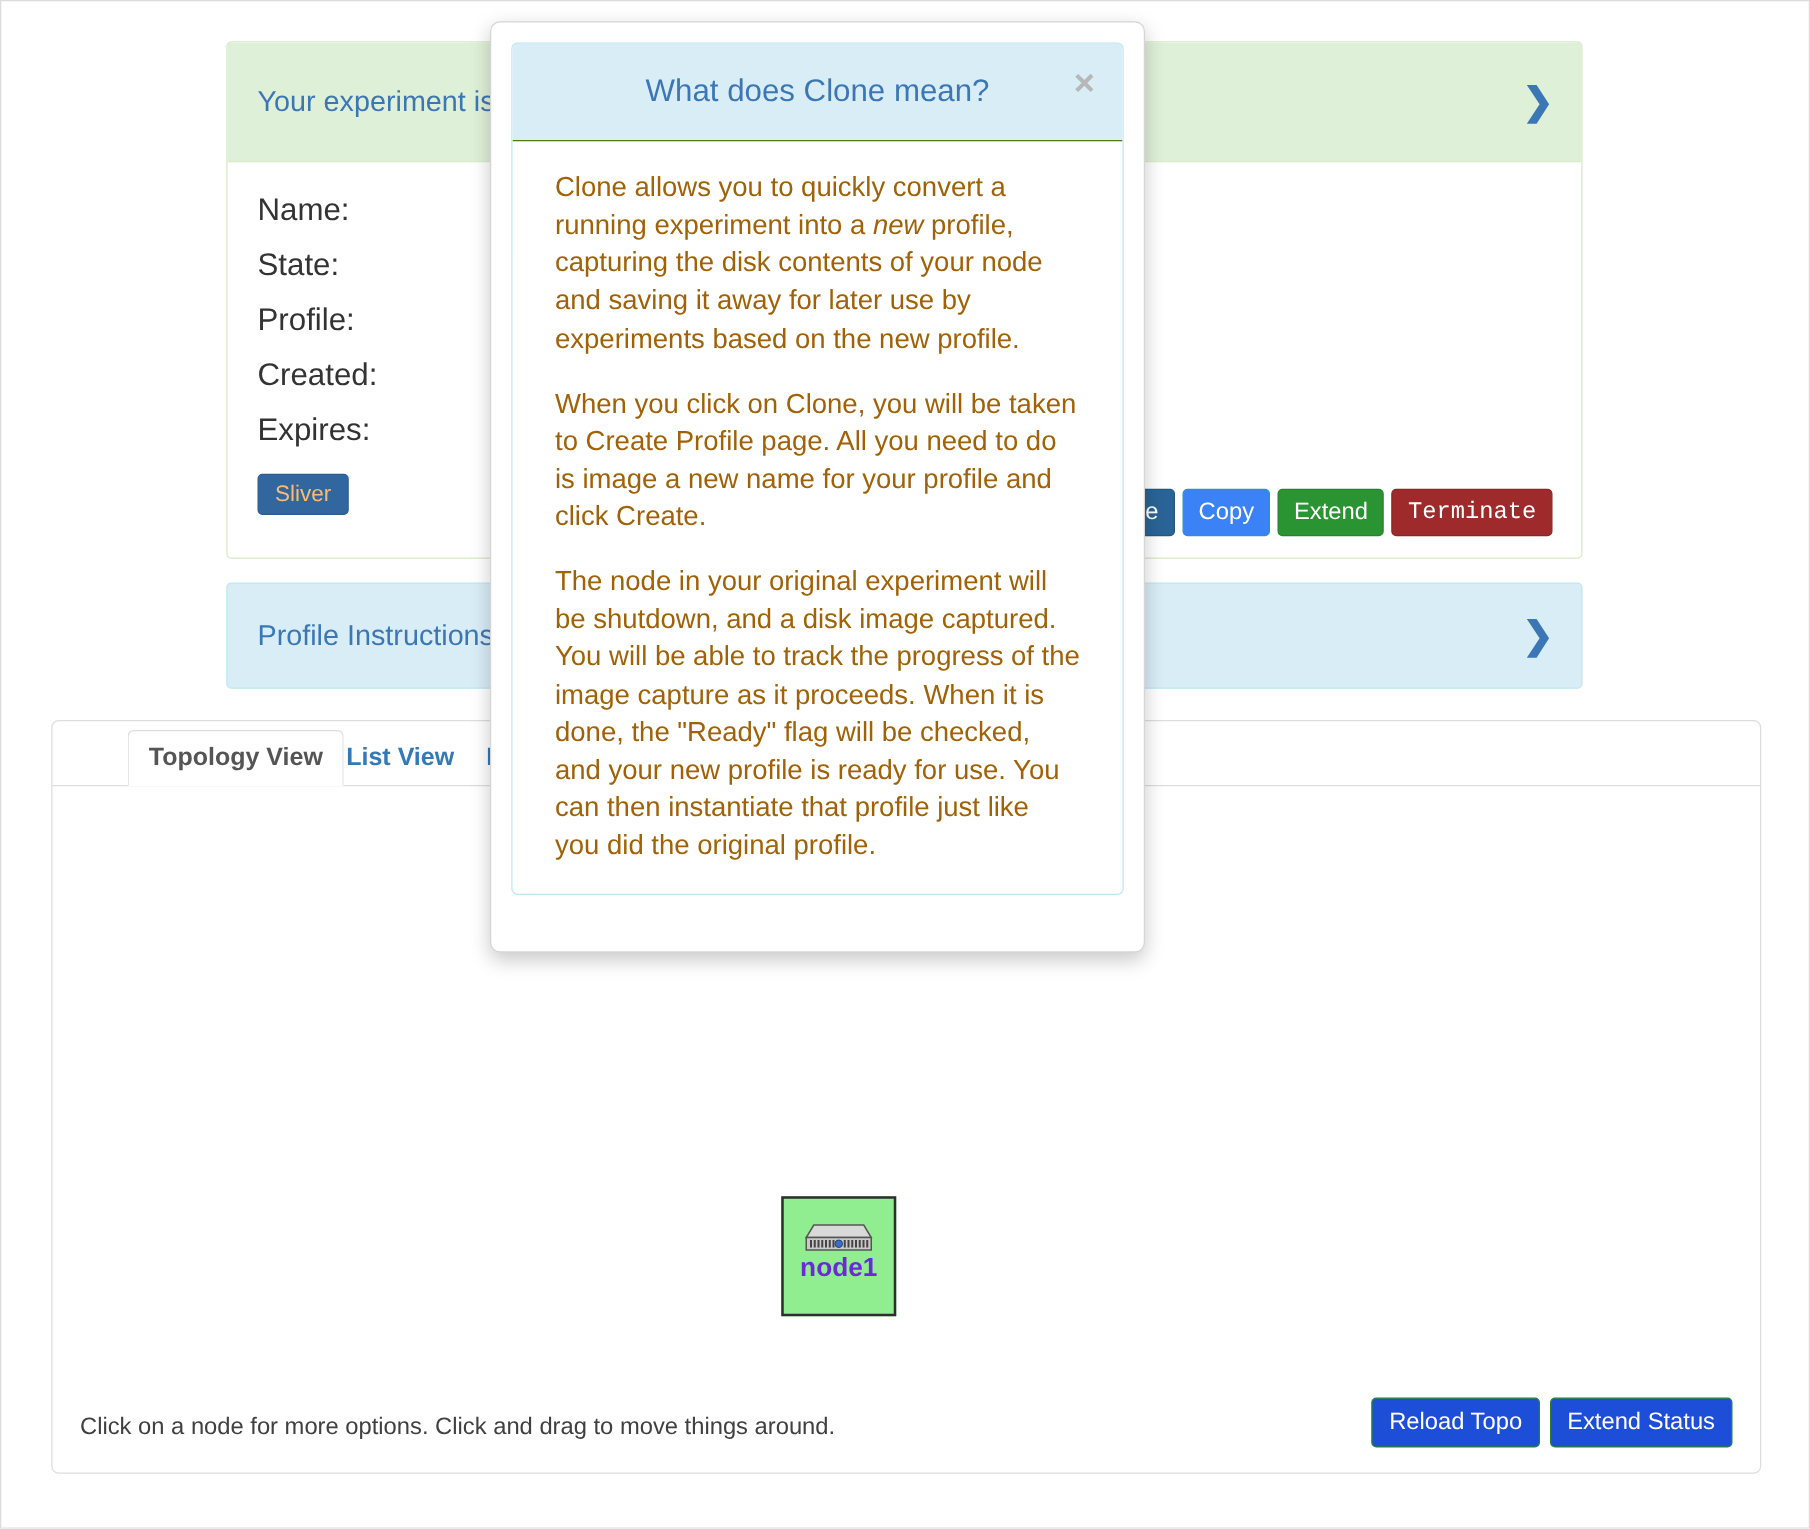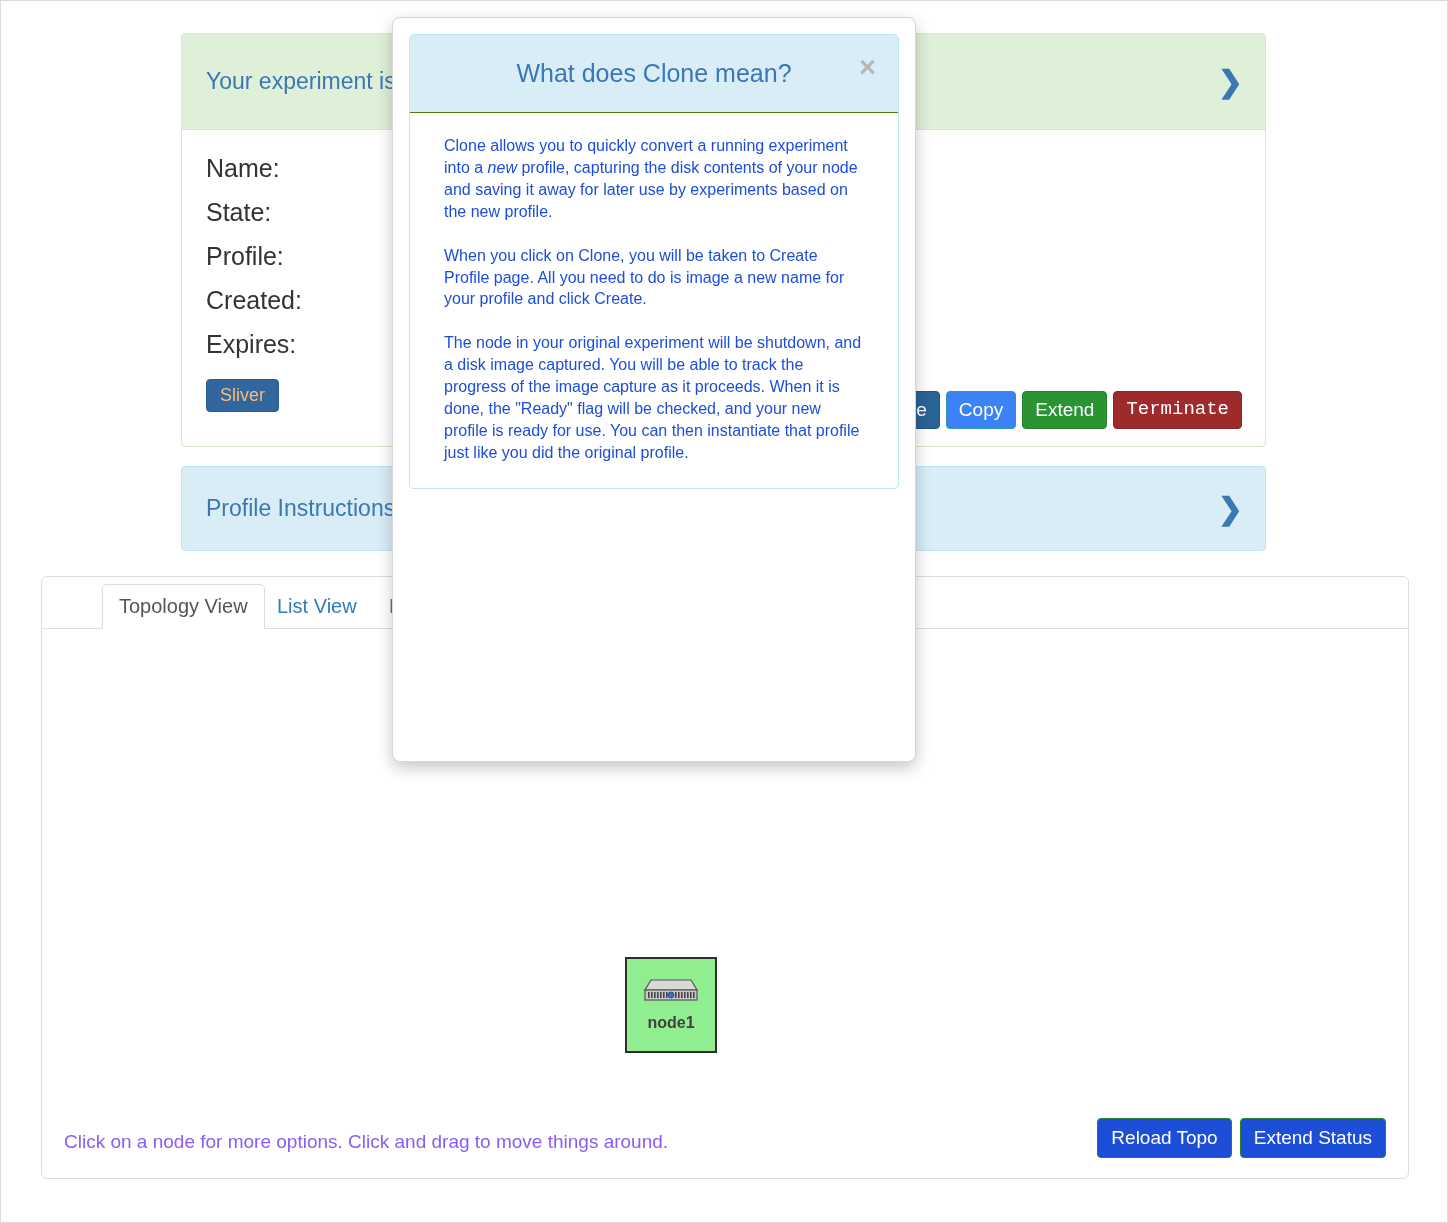--- a/index.html
+++ b/index.html
@@ -122,20 +122,21 @@
     width: 1368px; height: 603px;
     background: #ffffff;
     border: 1px solid #dddddd;
     border-radius: 6px;
   }
   .tabs {
     position: relative;
     height: 52px;
     padding-left: 20px;
     border-bottom: 1px solid #dddddd;
+    font-weight: bold;
   }
   .tab {
     position: absolute;
     bottom: -1px;
     font-size: 20px;
     color: #337ab7;
     padding: 11px 16px 12px 16px;
     line-height: 1;
     cursor: pointer;
     border: 1px solid transparent;
@@ -163,37 +164,36 @@
     background: #90ee90;
     border: 2px solid #2e2e2e;
     cursor: move;
     display: flex;
     flex-direction: column;
     align-items: center;
     justify-content: flex-start;
     padding-top: 19px;
   }
   .node-label {
-    font-size: 16px;
+    font-size: 21px;
     font-weight: bold;
-    color: #404040;
-    line-height: 1;
-    margin-top: 11px;
+    color: #6d28d9;
+    line-height: 1;
   }
 
   .topo-footer {
     position: relative;
     height: 58px;
     padding: 0 22px;
   }
   .topo-hint {
     position: absolute;
     left: 22px; top: 11px;
     font-size: 19px;
-    color: #8b5cf6;
+    color: #404040;
     line-height: 1;
   }
   .topo-buttons {
     position: absolute;
     right: 22px; top: -3px;
     display: flex;
     gap: 8px;
   }
   .btn-green {
     background: #1d4ed8;
@@ -251,23 +251,23 @@
     background: none;
     border: none;
     padding: 4px;
     font-family: "Liberation Sans", sans-serif;
   }
   .modal-body {
     padding: 22px 34px 24px 34px;
   }
   .modal-body p {
     margin: 0 0 22px 0;
-    font-size: 16px;
+    font-size: 22px;
     line-height: 1.37;
-    color: #1d4ed8;
+    color: #a16207;
   }
   .modal-body p:last-child { margin-bottom: 0; }
   .modal-body em { font-style: italic; }
 </style>
 </head>
 <body>
 
 <div id="page">
 
   <div class="panel-success">

